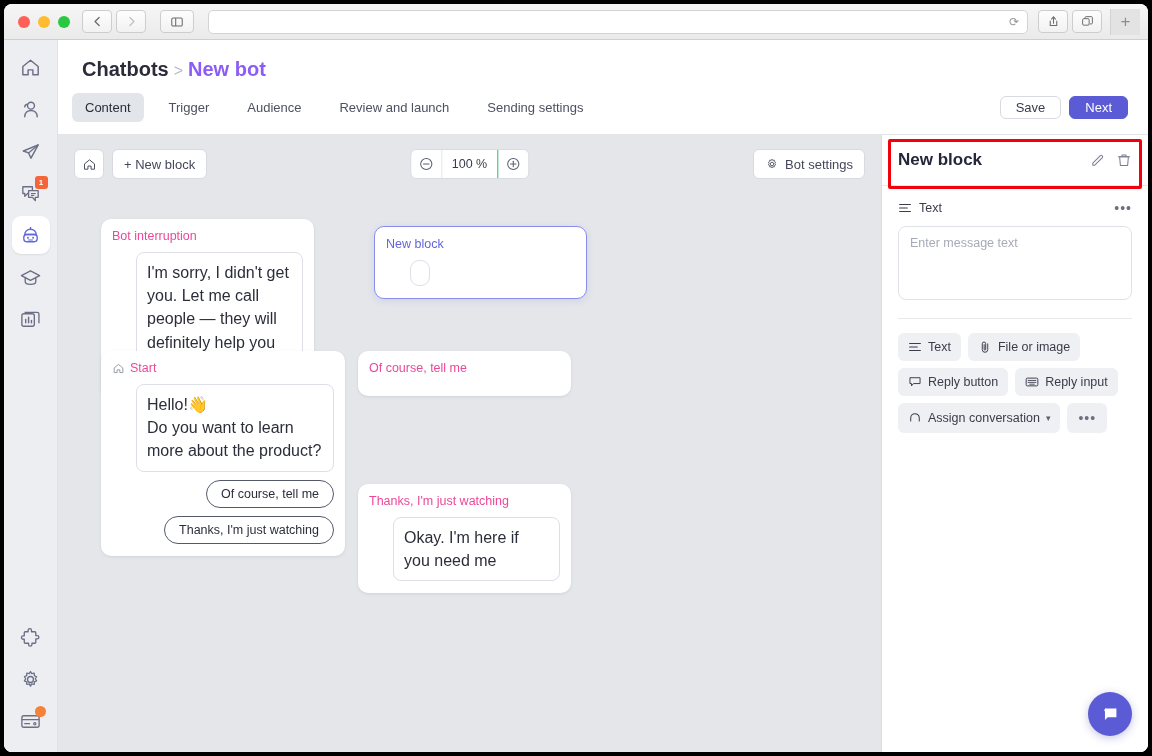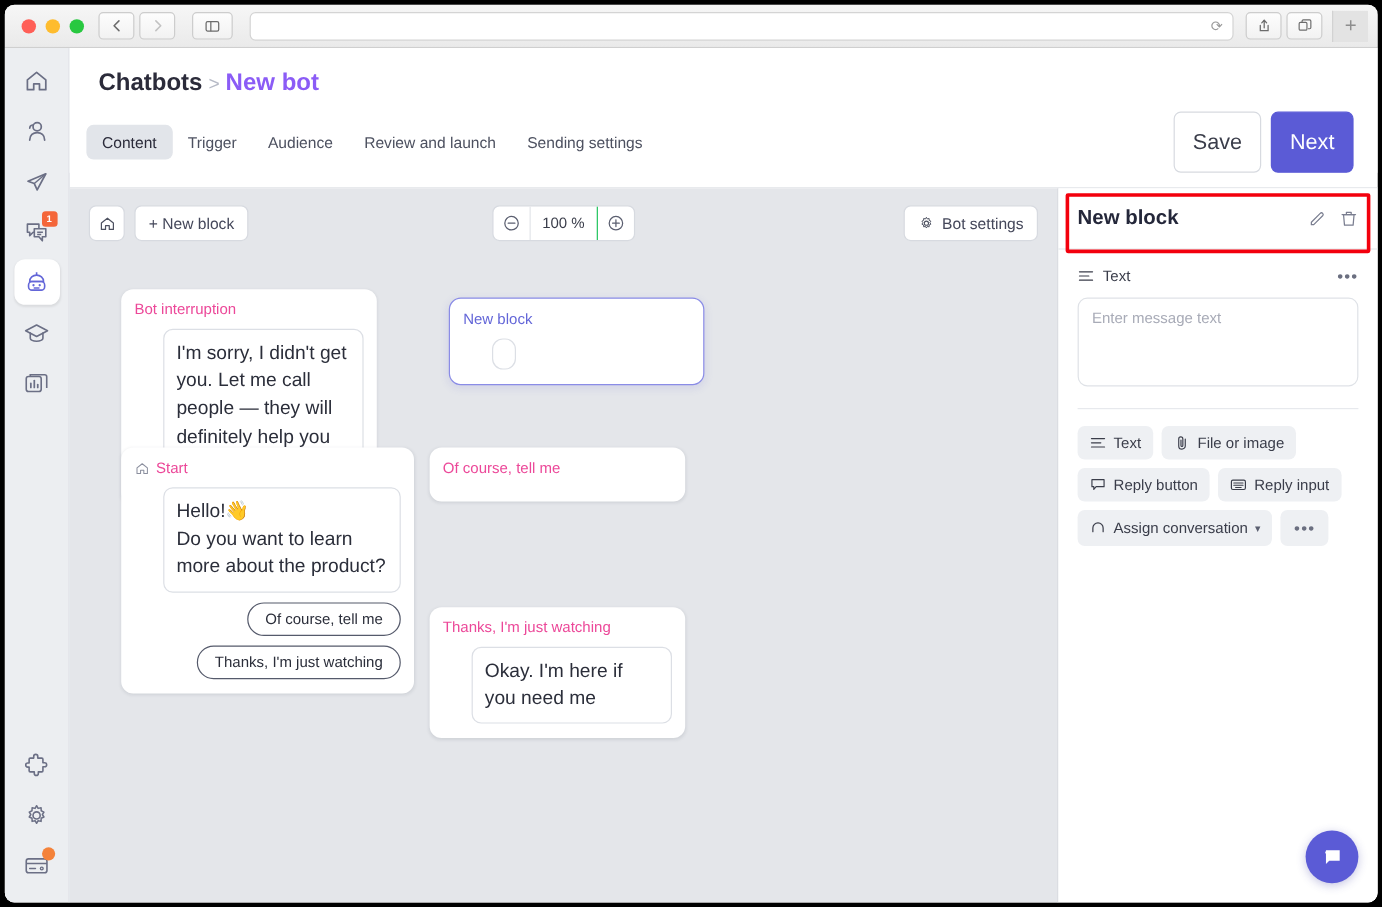--- a/index.html
+++ b/index.html
@@ -98,29 +98,29 @@
     padding: 0 24px; font-size: 20px; font-weight: bold;
   }
   #bc-root { color: #2b2b3a; }
   #bc-sep { color: #b6bac6; font-weight: normal; font-size: 16px; }
   #bc-cur { color: #8b5cf6; }
 
   #tabsrow {
     display: flex; align-items: center; justify-content: space-between;
     padding: 12px 20px 0 14px;
   }
-  #tabs { display: flex; gap: 0; }
+  #tabs { display: flex; gap: 12px; }
   .tab {
     padding: 7px 13px; font-size: 13px; color: #4d5160;
     border-radius: 6px; cursor: default; white-space: nowrap;
   }
   .tab.sel { background: #e2e5ea; color: #2b2b3a; }
   #topactions { display: flex; gap: 8px; }
   .btn {
-    font-size: 18px; padding: 14px 15px; border-radius: 6px;
+    font-size: 13px; padding: 3px 15px; border-radius: 6px;
     border: 1px solid #d7dae0; background: #fff; color: #3a3d4a;
   }
   .btn.primary { background: #5b5bd6; border-color: #5b5bd6; color: #fff; font-weight: 500; }
 
   #workspace { flex: 1; display: flex; min-height: 0; margin-top: 12px;
                border-top: 1px solid #e3e5e9; }
 
   
   #canvaswrap {
     flex: 1; position: relative; background: #e4e6ea;

